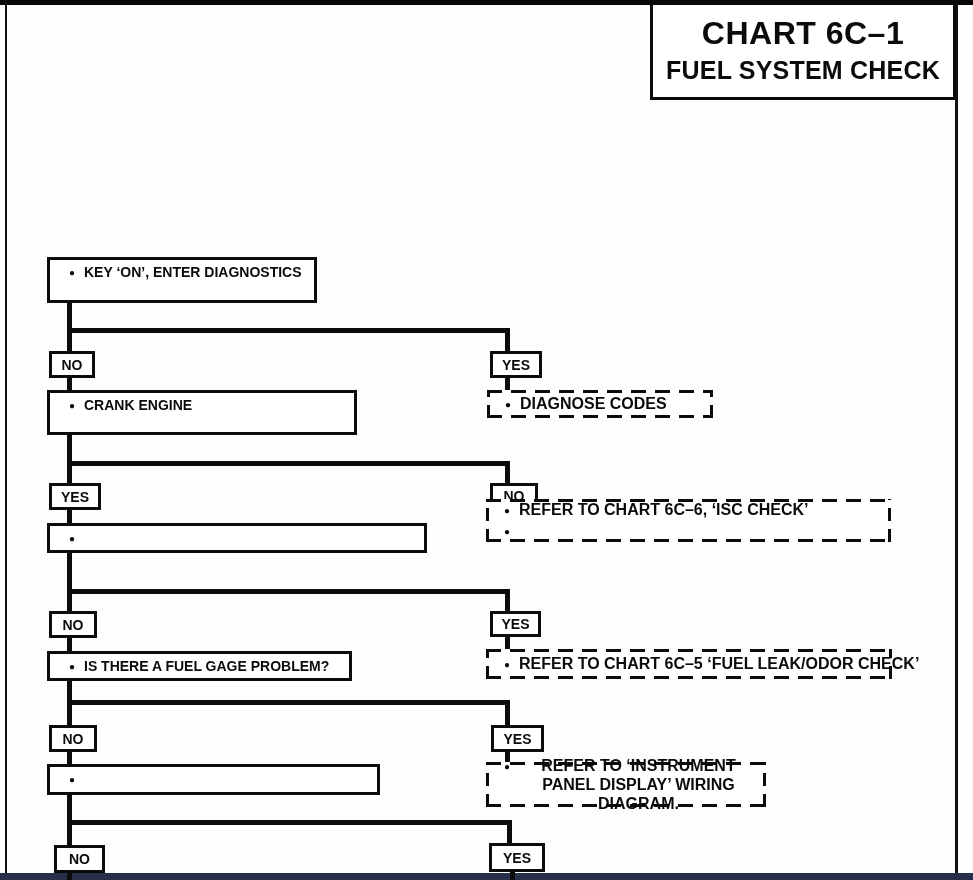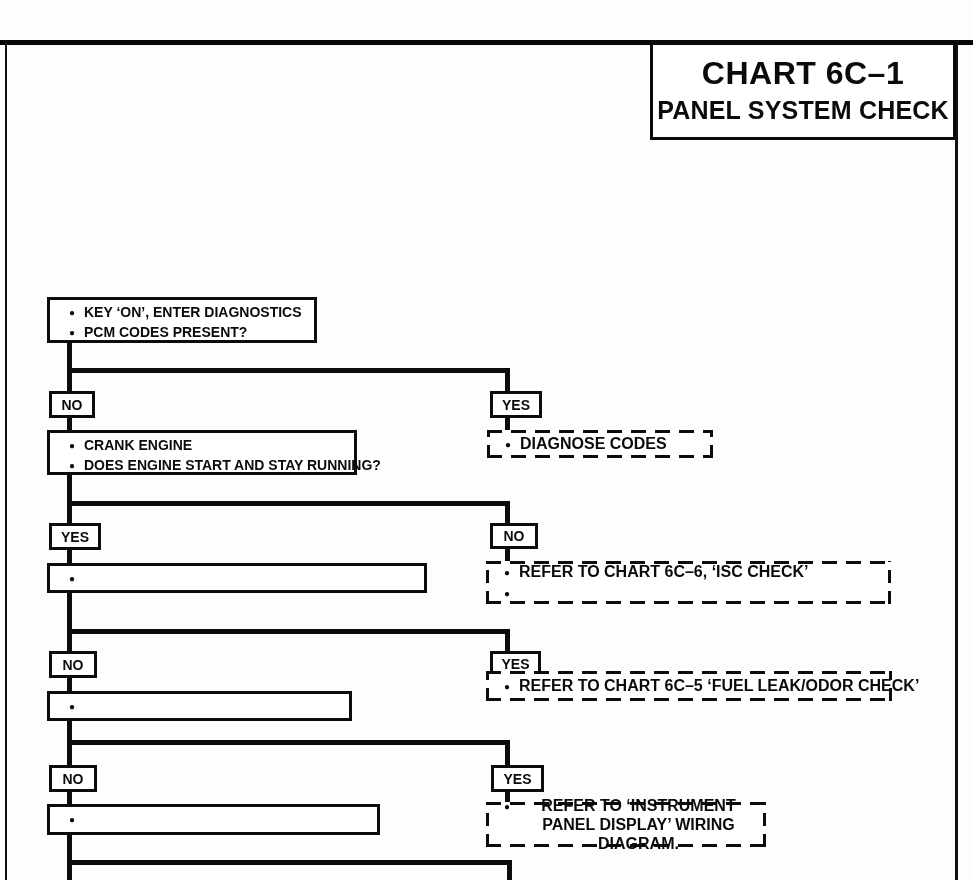--- a/index.html
+++ b/index.html
@@ -1,21 +1,21 @@
 <!DOCTYPE html>
 <html><head>
 <meta charset="utf-8">
 <style>
   html,body{margin:0;padding:0;}
   body{
     width:973px;height:880px;position:relative;overflow:hidden;
     background:#fdfdfb;color:#0b0b0b;
     font-family:"Liberation Sans","DejaVu Sans",sans-serif;
   }
-  .abs{position:absolute;margin-top:40px;}
+  .abs{position:absolute;}
   
   .topbar{left:0;top:0;width:973px;height:5px;background:#070707;}
   .leftborder{left:5px;top:0;width:2px;height:880px;background:#111;}
   .rightborder{left:955px;top:0;width:3px;height:880px;background:#111;}
   .bottombar{left:0;top:873px;width:973px;height:7px;background:#27304a;}
   
   .titlebox{
     left:650px;top:0;width:306px;height:100px;background:#fff;
     border:3px solid #0a0a0a;border-top-width:5px;box-sizing:border-box;
     display:flex;flex-direction:column;align-items:center;justify-content:center;
@@ -56,21 +56,21 @@
 </head>
 <body>
 
 <div class="abs topbar"></div>
 <div class="abs leftborder"></div>
 <div class="abs rightborder"></div>
 <div class="abs bottombar"></div>
 
 <div class="abs titlebox">
   <div class="title1">CHART 6C–1</div>
-  <div class="title2">PANEL SYSTEM CHECK</div>
+  <div class="title2">FUEL SYSTEM CHECK</div>
 </div>
 
 <div class="abs vline" style="left:67px;top:300px;width:5px;height:52px;"></div>
 <div class="abs hline" style="left:67px;top:328px;width:443px;height:5px;"></div>
 <div class="abs vline" style="left:505px;top:328px;width:5px;height:24px;"></div>
 <div class="abs vline" style="left:67px;top:377px;width:5px;height:14px;"></div>
 <div class="abs vline" style="left:505px;top:377px;width:5px;height:14px;"></div>
 <div class="abs vline" style="left:67px;top:433px;width:5px;height:51px;"></div>
 <div class="abs hline" style="left:67px;top:461px;width:443px;height:5px;"></div>
 <div class="abs vline" style="left:505px;top:461px;width:5px;height:23px;"></div>
@@ -90,73 +90,66 @@
 <div class="abs hline" style="left:67px;top:820px;width:445px;height:5px;"></div>
 <div class="abs vline" style="left:507px;top:820px;width:5px;height:24px;"></div>
 <div class="abs vline" style="left:67px;top:871px;width:5px;height:9px;"></div>
 <div class="abs vline" style="left:510px;top:870px;width:5px;height:10px;"></div>
 
 <div class="abs qbox" style="left:47px;top:257px;width:270px;height:46px;">
   <div class="li">
       <span class="b"></span>
       <span>KEY ‘ON’, ENTER DIAGNOSTICS</span>
     </div>
-  <div class="li">
-      <span class="b"></span>
-      <span>PCM CODES PRESENT?</span>
-    </div>
 </div>
 <div class="abs tag" style="left:49px;top:351px;width:46px;height:27px;">NO</div>
 <div class="abs tag" style="left:490px;top:351px;width:52px;height:27px;">YES</div>
 <div class="abs dashbox" style="left:487px;top:390px;width:226px;height:28px;">
   <div class="li">
       <span class="b"></span>
       <span>DIAGNOSE CODES</span>
     </div>
 </div>
 
 <div class="abs qbox" style="left:47px;top:390px;width:310px;height:45px;">
   <div class="li">
       <span class="b"></span>
       <span>CRANK ENGINE</span>
     </div>
-  <div class="li">
-      <span class="b"></span>
-      <span>DOES ENGINE START AND STAY RUNNING?</span>
-    </div>
 </div>
 <div class="abs tag" style="left:49px;top:483px;width:52px;height:27px;">YES</div>
 <div class="abs tag" style="left:490px;top:483px;width:48px;height:26px;">NO</div>
-<div class="abs dashbox" style="left:486px;top:521px;width:405px;height:43px;">
+<div class="abs dashbox" style="left:486px;top:499px;width:405px;height:43px;">
   <div class="li">
       <span class="b"></span>
       <span>REFER TO CHART 6C–6, ‘ISC CHECK’</span>
     </div>
   <div class="li">
       <span class="b"></span>
     </div>
 </div>
 
 <div class="abs qbox" style="left:47px;top:523px;width:380px;height:30px;">
   <div class="li">
       <span class="b"></span>
     </div>
 </div>
 <div class="abs tag" style="left:49px;top:611px;width:48px;height:27px;">NO</div>
 <div class="abs tag" style="left:490px;top:611px;width:51px;height:26px;">YES</div>
-<div class="abs dashbox" style="left:486px;top:631px;width:406px;height:30px;">
+<div class="abs dashbox" style="left:486px;top:649px;width:406px;height:30px;">
   <div class="li">
       <span class="b"></span>
       <span>REFER TO CHART 6C–5 ‘FUEL LEAK/ODOR CHECK’</span>
     </div>
 </div>
 
 <div class="abs qbox" style="left:47px;top:651px;width:305px;height:30px;">
   <div class="li">
       <span class="b"></span>
+      <span>IS THERE A FUEL GAGE PROBLEM?</span>
     </div>
 </div>
 <div class="abs tag" style="left:49px;top:725px;width:48px;height:27px;">NO</div>
 <div class="abs tag" style="left:491px;top:725px;width:53px;height:27px;">YES</div>
 <div class="abs dashbox" style="left:486px;top:762px;width:280px;height:45px;">
   <div class="li wrap">
       <span class="b"></span>
       <span>REFER TO ‘INSTRUMENT PANEL DISPLAY’ WIRING DIAGRAM.</span>
     </div>
 </div>

